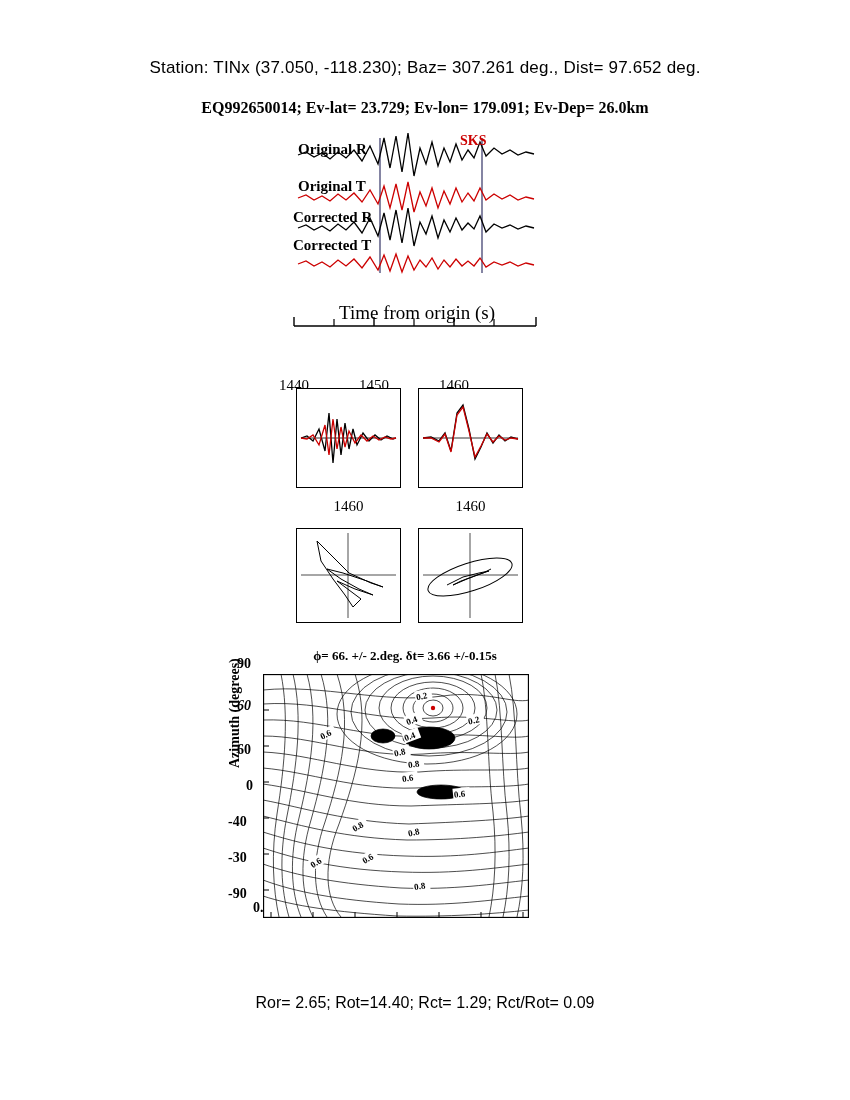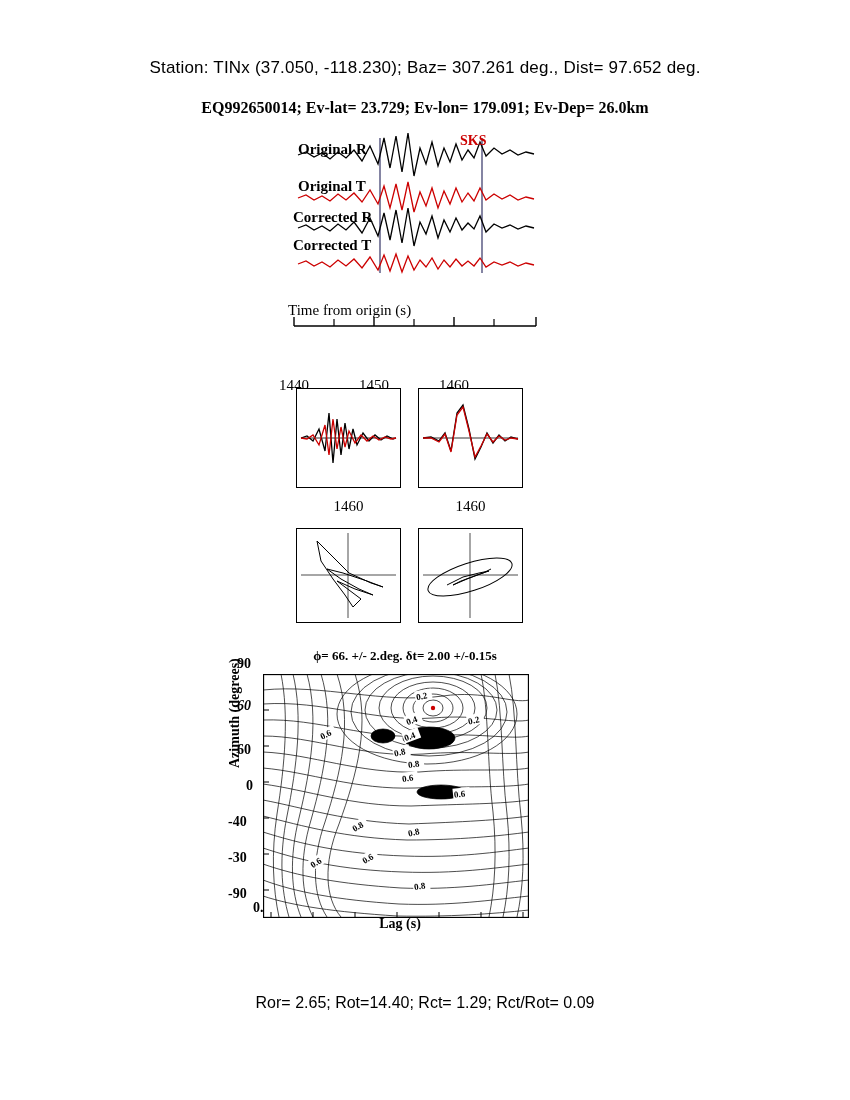--- a/index.html
+++ b/index.html
@@ -49,24 +49,24 @@
     font-family: "Liberation Serif", serif;
     font-weight: bold;
     font-size: 14px;
   }
 
   
   #time-axis-panel {
     top: 300px; left: 280px; width: 270px; height: 60px;
   }
   #time-axis-title {
-    position: absolute; top: 2px; left: 8px; width: 270px;
-    text-align: left;
-    font-family: "Liberation Serif", serif;
-    font-size: 15px;
+    position: absolute; top: 2px; left: 2px; width: 270px;
+    text-align: center;
+    font-family: "Liberation Serif", serif;
+    font-size: 19px;
   }
   .tick-label {
     position: absolute;
     font-family: "Liberation Serif", serif;
     font-size: 15px;
     text-align: center;
     margin-top: 47px;
   }
 
   
@@ -202,24 +202,23 @@
 <div class="small-box" style="left:418px; top:528px; width:105px; height:95px;">
   <svg width="103" height="93" viewBox="0 0 103 93">
     <line x1="4" y1="46" x2="99" y2="46" stroke="#000" stroke-width="0.7"></line>
     <line x1="51" y1="4" x2="51" y2="89" stroke="#000" stroke-width="0.7"></line>
     <ellipse cx="51" cy="48" rx="44" ry="14" transform="rotate(-18 51 48)" fill="none" stroke="#000" stroke-width="1"></ellipse>
     <path fill="none" stroke="#000000" stroke-width="1" d="M28,56 L44,48 L60,44 L70,42 L58,46 L42,52 L34,56 L48,50 L64,44 L72,40"></path>
   </svg>
 </div>
 
 <div class="abs" id="contour-panel">
-  <div id="contour-title">ϕ= 66. +/- 2.deg. δt= 2.00 +/-0.15s</div>
+  <div id="contour-title">ϕ= 66. +/- 2.deg. δt= 3.66 +/-0.15s</div>
 
   <div id="ylabel">Azimuth (degrees)</div>
-  <div id="xlabel">Lag (s)</div>
 
   <div class="axis-num" style="left:-18px; top:8px;">90</div>
   <div class="axis-num" style="left:-18px; top:50px;font-style:italic;">60</div>
   <div class="axis-num" style="left:-18px; top:94px;">60</div>
   <div class="axis-num" style="left:-9px; top:130px;">0</div>
   <div class="axis-num" style="left:-27px; top:166px;">-40</div>
   <div class="axis-num" style="left:-27px; top:202px;">-30</div>
   <div class="axis-num" style="left:-27px; top:238px;">-90</div>
 
   <div class="axis-num" style="left:-2px; top:252px;">0.0</div>

